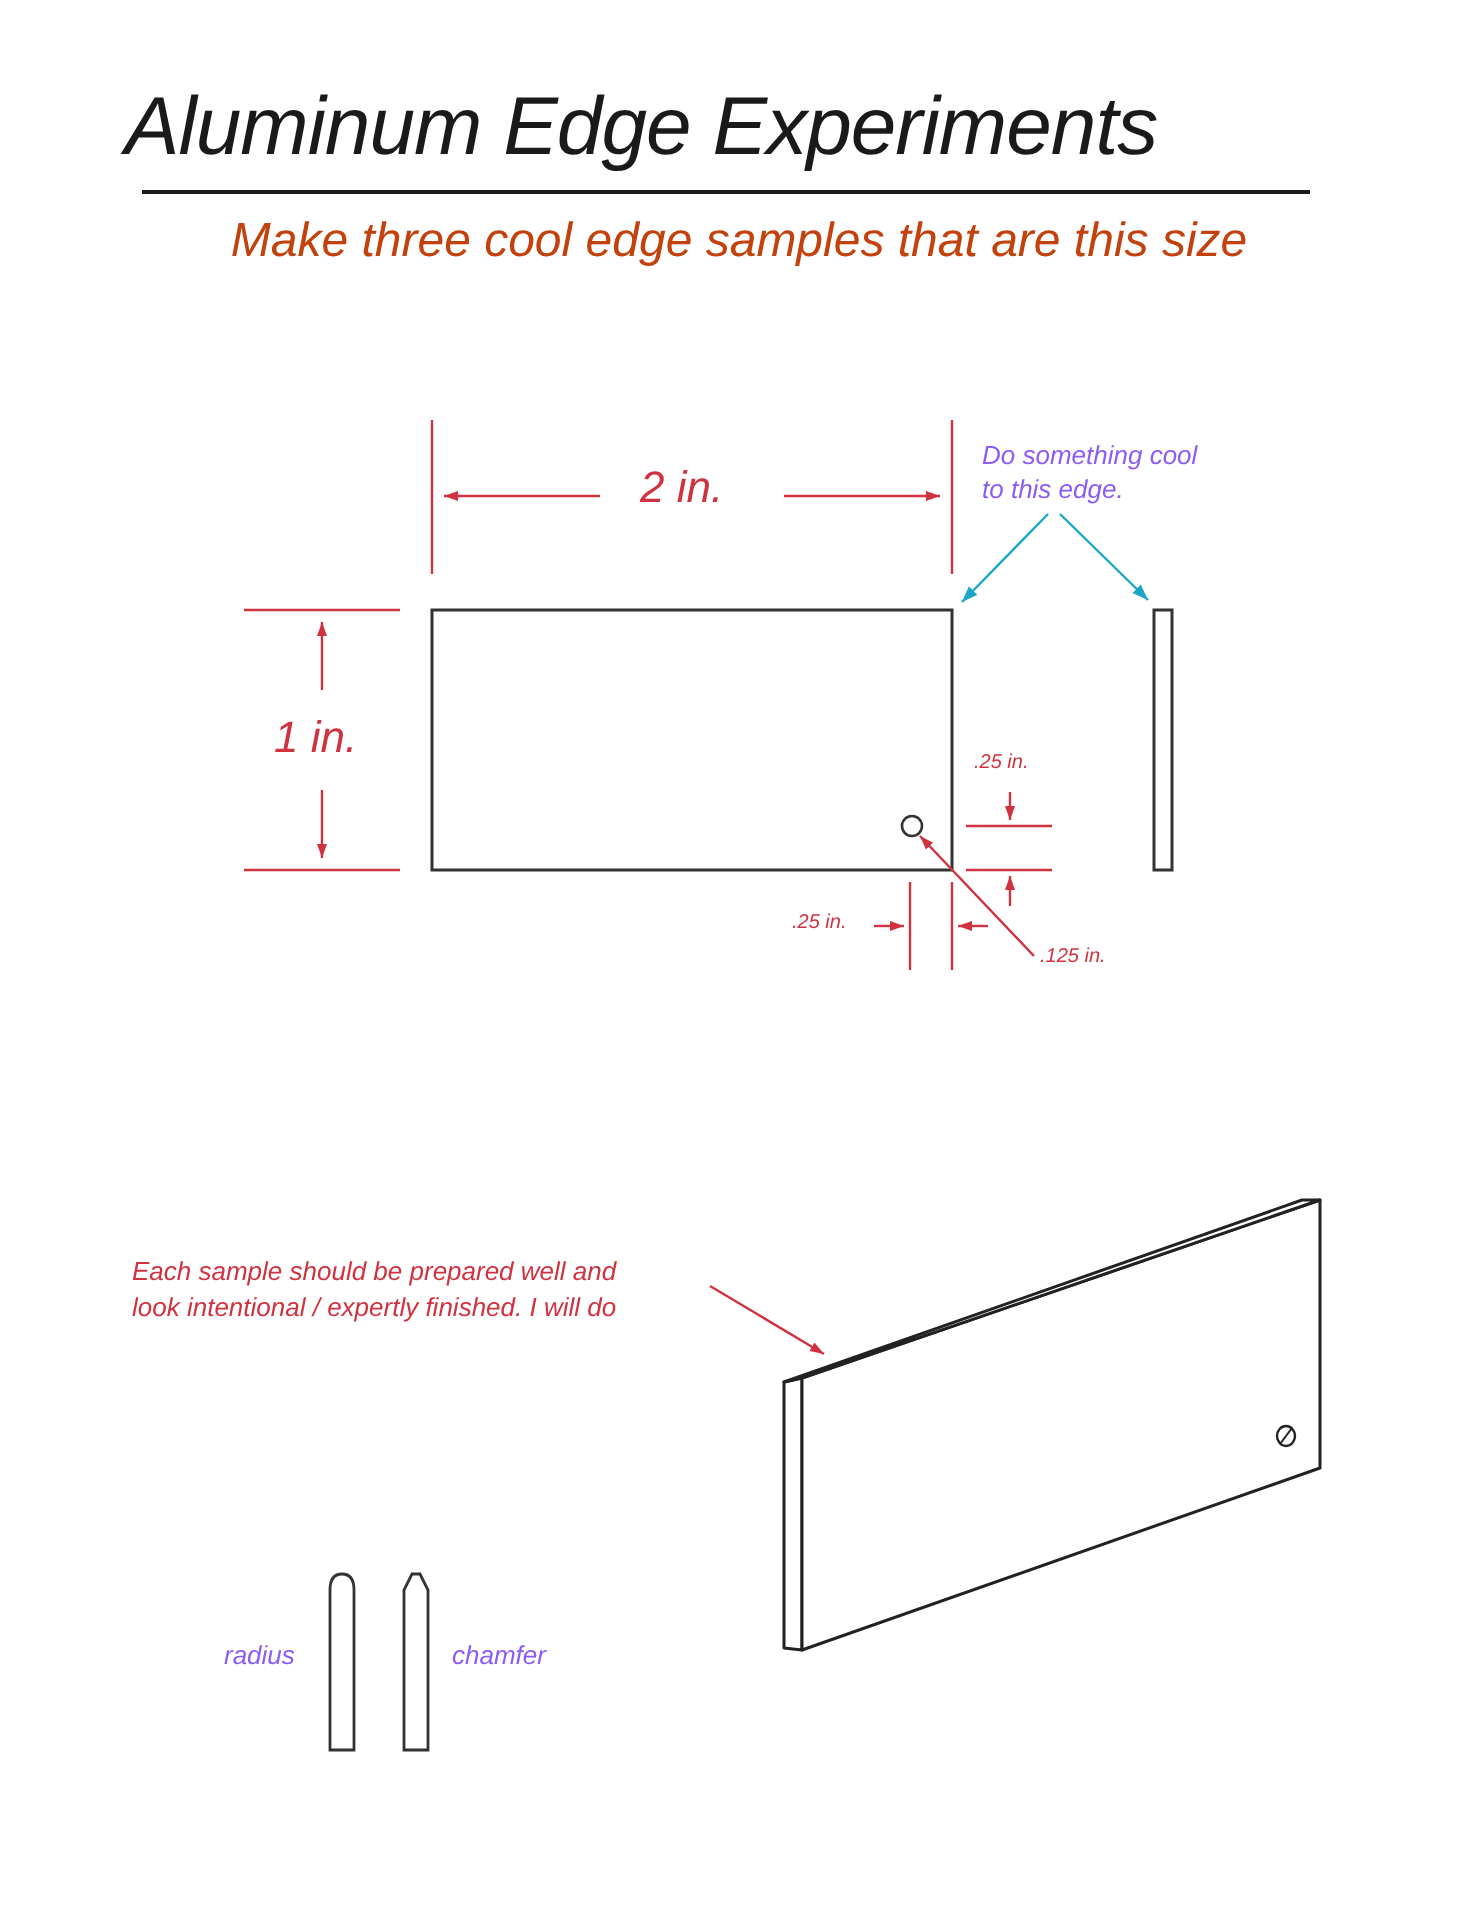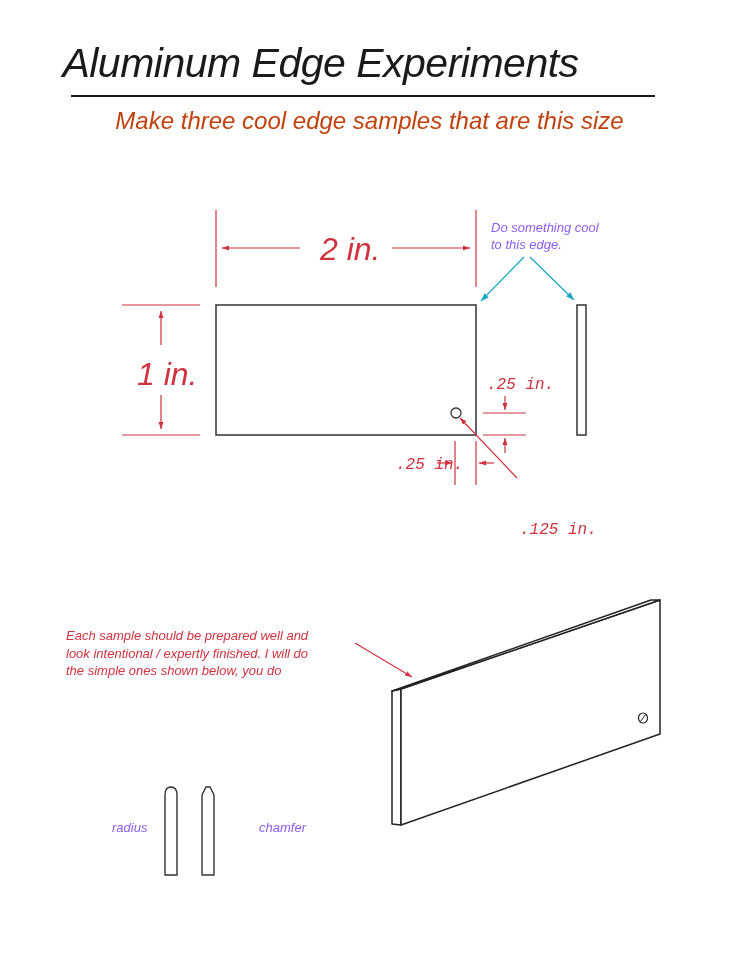--- a/index.html
+++ b/index.html
@@ -6,22 +6,22 @@
     body { width: 739px; height: 956px; position: relative; overflow: hidden;
            font-family: "Liberation Sans", sans-serif; }
     .abs { position: absolute; }
     .title { left: 0; width: 641px; top: 40px; text-align: center; font-style: italic;
              font-size: 41px; color: #1a1a1a; letter-spacing: -0.5px; }
     .title-rule { left: 71px; top: 95px; width: 584px; height: 2px; background: #1a1a1a; }
     .subtitle { left: 0; width: 739px; top: 107px; text-align: center; font-style: italic;
                 font-size: 24px; color: #c2410c; }
     .red { color: #d0323f; }
     .cyan { color: #8b5cf6; }
-    .dim-big { font-style: italic; font-size: 32px; }
-    .dim-small { font-style: italic; font-size: 16px; font-family: Liberation Mono, monospace; }
+    .dim-big { font-style: italic; font-size: 22px; }
+    .dim-small { font-style: italic; font-size: 10px; }
     .note-cyan { font-style: italic; font-size: 13px; line-height: 17px; }
     .note-red { font-style: italic; font-size: 13px; line-height: 17.5px; width: 300px; }
     svg.diagram { position: absolute; left: 0; top: 0; }
   </style>
 </head>
 <body>
 
 <div class="abs title">Aluminum Edge Experiments</div>
 <div class="abs title-rule"></div>
 <div class="abs subtitle">Make three cool edge samples that are this size</div>
@@ -85,27 +85,26 @@
   <line x1="355" y1="643" x2="412" y2="677" stroke="#d0323f" stroke-width="1.2" marker-end="url(#arrR)"></line>
 
   <path d="M165,875 L165,795 Q165,787 171,787 Q177,787 177,795 L177,875 Z" fill="none" stroke="#333" stroke-width="1.4"></path>
   <path d="M202,875 L202,795 L206,787 L210,787 L214,795 L214,875 Z" fill="none" stroke="#333" stroke-width="1.4"></path>
 </svg>
 
 <div class="abs red dim-big" style="left:320px; top:231px;">2 in.</div>
 <div class="abs red dim-big" style="left:137px; top:356px;">1 in.</div>
 <div class="abs red dim-small" style="left:487px; top:376px;">.25 in.</div>
 <div class="abs red dim-small" style="left:396px; top:456px;">.25 in.</div>
-<div class="abs red dim-small" style="left:520px; top:473px;margin-top:48px;">.125 in.</div>
+<div class="abs red dim-small" style="left:520px; top:473px;">.125 in.</div>
 
 <div class="abs cyan note-cyan" style="left:491px; top:219px;">
   <div>Do something cool</div>
   <div>to this edge.</div>
 </div>
 
 <div class="abs red note-red" style="left:66px; top:627px;">
   <div>Each sample should be prepared well and</div>
   <div>look intentional / expertly finished. I will do</div>
-  <div>the simple ones shown below, you do</div>
 </div>
 
 <div class="abs cyan note-cyan" style="left:112px; top:819px;">radius</div>
-<div class="abs cyan note-cyan" style="left:226px; top:819px;margin-left:33px;">chamfer</div>
+<div class="abs cyan note-cyan" style="left:226px; top:819px;">chamfer</div>
 
 </body></html>

